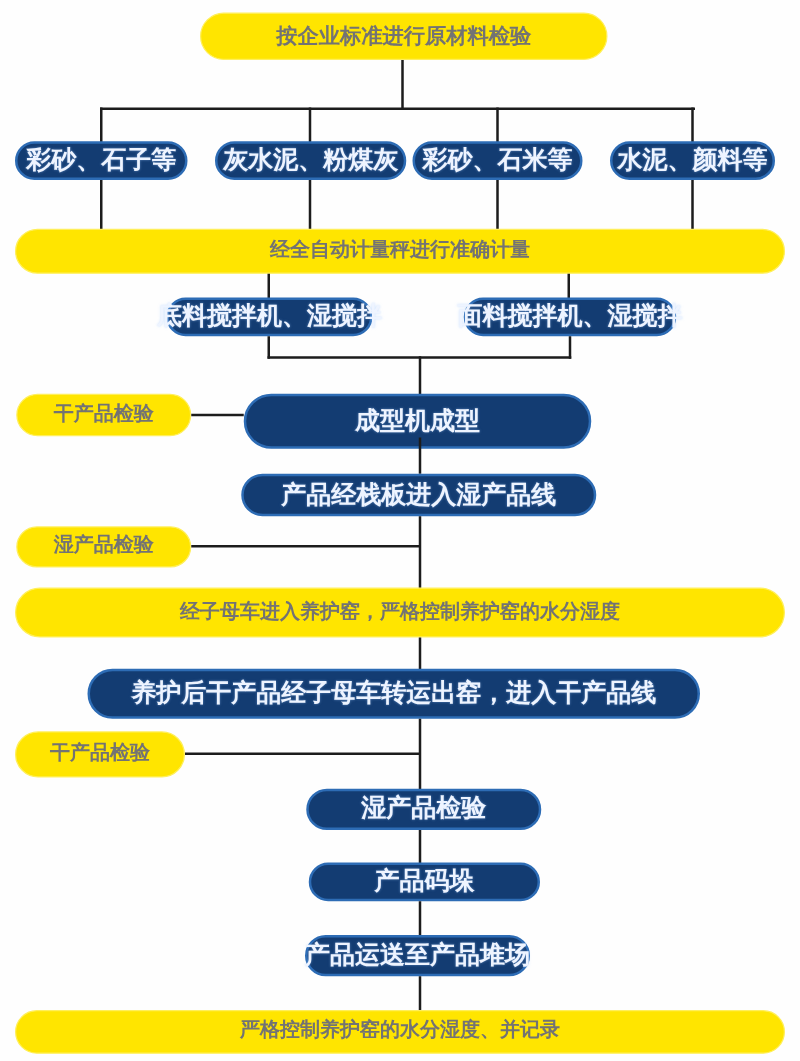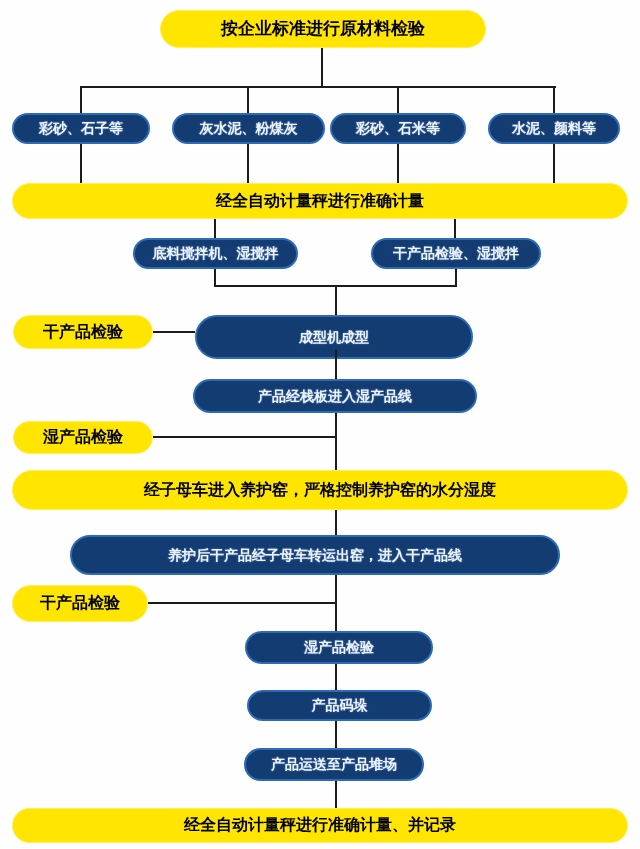--- a/index.html
+++ b/index.html
@@ -8,30 +8,30 @@
     background:#fefefe;
     font-family:"Liberation Sans","DejaVu Sans",sans-serif;
   }
   .node{
     position:absolute;box-sizing:border-box;
     display:flex;align-items:center;justify-content:center;
     font-weight:bold;text-align:center;line-height:1.15;
     white-space:nowrap;
   }
   .yellow{
-    background:#ffe500;color:#000000;
+    background:#ffe500;color:#737373;
     border:1px solid #ffef5a;
     border-radius:999px;
     font-size:16px;
   }
   .navy{
     background:#133c72;color:#eef4ff;
     border:2px solid #2d6cb5;
     border-radius:999px;
-    font-size:14px;
+    font-size:20px;
     text-shadow:0 0 2px rgba(160,200,255,.55);
   }
   .line{position:absolute;background:#1c1c1c;}
   .vline{width:2px;}
   .hline{height:2px;}
 </style>
 </head>
 <body>
 
 <div class="node yellow" style="left:160px;top:10px;width:326px;height:38px;font-size:17px">按企业标准进行原材料检验</div>
@@ -52,21 +52,21 @@
 <div class="line vline" style="left:247px;top:144px;height:40px"></div>
 <div class="line vline" style="left:397px;top:144px;height:40px"></div>
 <div class="line vline" style="left:553px;top:144px;height:40px"></div>
 
 <div class="node yellow" style="left:12px;top:183px;width:616px;height:36px">经全自动计量秤进行准确计量</div>
 
 <div class="line vline" style="left:214px;top:219px;height:20px"></div>
 <div class="line vline" style="left:454px;top:219px;height:20px"></div>
 
 <div class="node navy" style="left:133px;top:238px;width:165px;height:31px">底料搅拌机、湿搅拌</div>
-<div class="node navy" style="left:371px;top:238px;width:170px;height:31px">干产品检验、湿搅拌</div>
+<div class="node navy" style="left:371px;top:238px;width:170px;height:31px">面料搅拌机、湿搅拌</div>
 
 <div class="line vline" style="left:214px;top:269px;height:18px"></div>
 <div class="line vline" style="left:455px;top:269px;height:18px"></div>
 <div class="line hline" style="left:214px;top:285px;width:243px"></div>
 <div class="line vline" style="left:335px;top:285px;height:31px"></div>
 
 <div class="node yellow" style="left:13px;top:315px;width:140px;height:34px">干产品检验</div>
 <div class="line hline" style="left:153px;top:331px;width:42px"></div>
 <div class="node navy" style="left:195px;top:315px;width:278px;height:44px">成型机成型</div>
 
@@ -95,13 +95,13 @@
 <div class="line vline" style="left:335px;top:664px;height:27px"></div>
 
 <div class="node navy" style="left:247px;top:690px;width:185px;height:31px">产品码垛</div>
 
 <div class="line vline" style="left:335px;top:721px;height:28px"></div>
 
 <div class="node navy" style="left:244px;top:748px;width:180px;height:33px">产品运送至产品堆场</div>
 
 <div class="line vline" style="left:335px;top:781px;height:28px"></div>
 
-<div class="node yellow" style="left:12px;top:808px;width:616px;height:35px">经全自动计量秤进行准确计量、并记录</div>
+<div class="node yellow" style="left:12px;top:808px;width:616px;height:35px">严格控制养护窑的水分湿度、并记录</div>
 
 </body></html>

